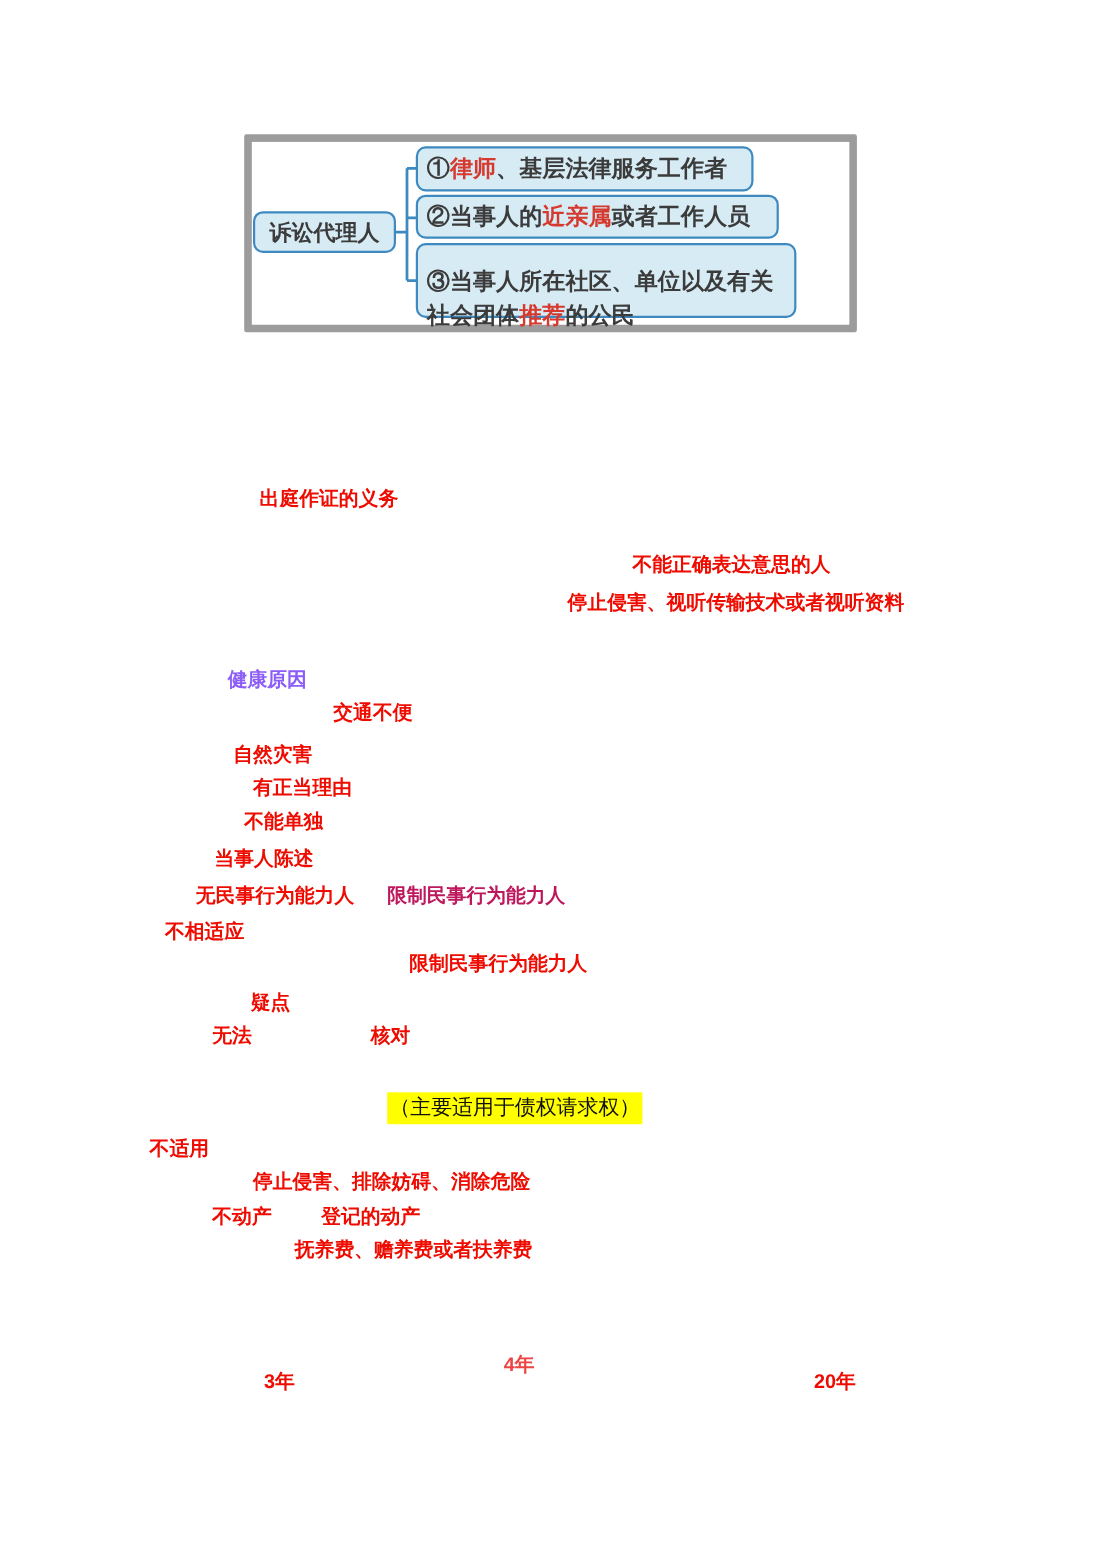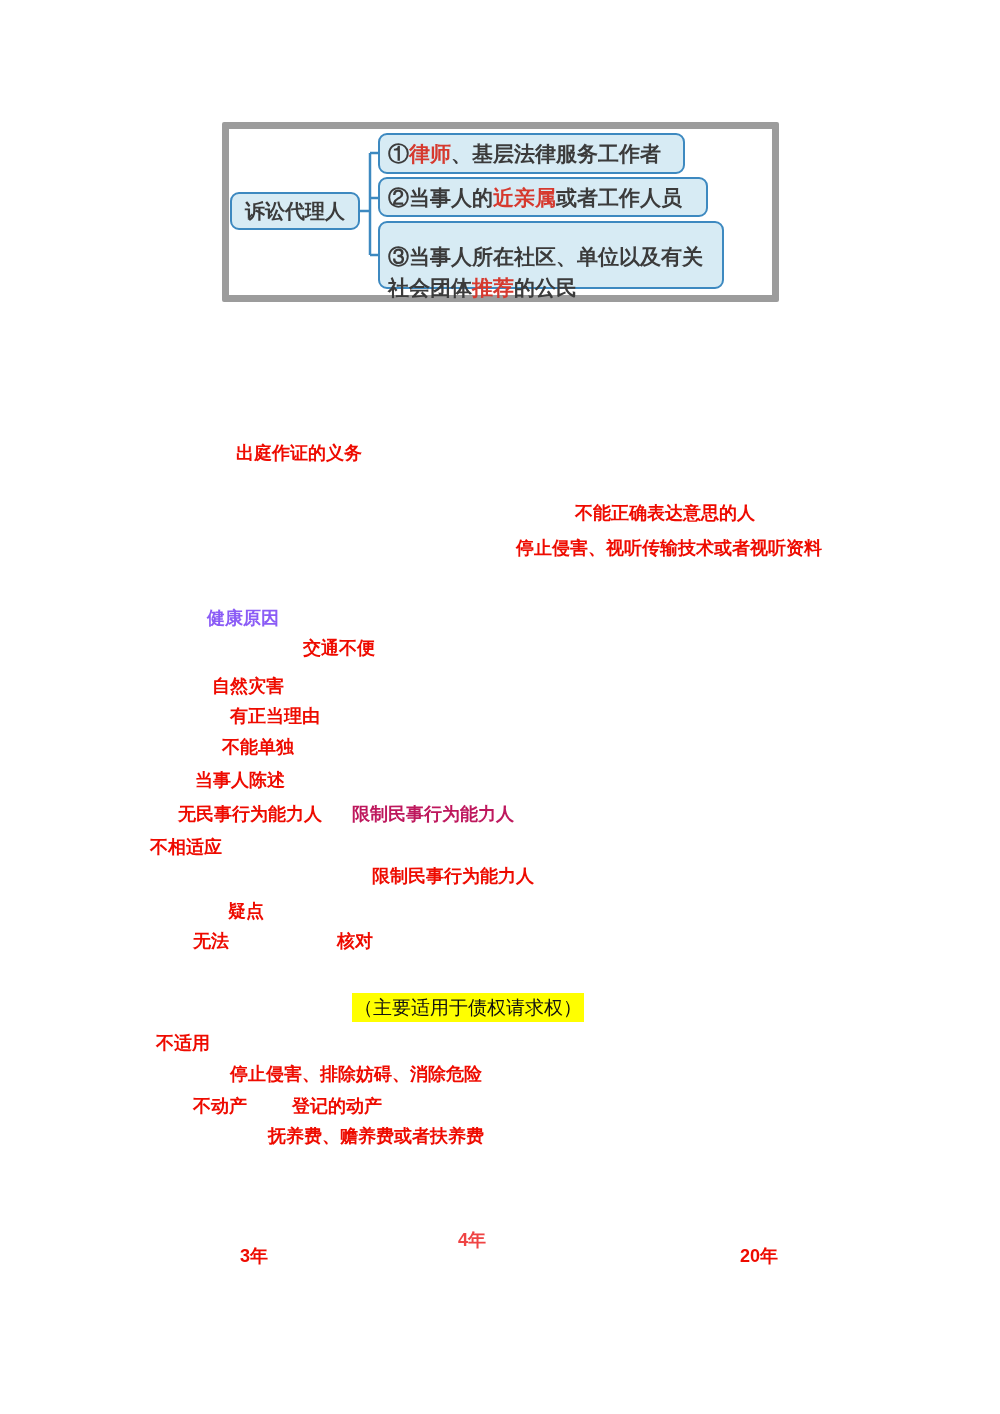--- a/index.html
+++ b/index.html
@@ -68,21 +68,21 @@
       <span class="note" style="left: 230px; top: 707px; font-size: 18px; color: rgb(238, 11, 0);">有正当理由</span>
       <span class="note" style="left: 222px; top: 738px; font-size: 18px; color: rgb(238, 11, 0);">不能单独</span>
       <span class="note" style="left: 195px; top: 771px; font-size: 18px; color: rgb(238, 11, 0);">当事人陈述</span>
       <span class="note" style="left: 178px; top: 805px; font-size: 18px; color: rgb(238, 11, 0);">无民事行为能力人</span>
       <span class="note" style="left: 352px; top: 805px; font-size: 18px; color: #be185d;">限制民事行为能力人</span>
       <span class="note" style="left: 150px; top: 838px; font-size: 18px; color: rgb(238, 11, 0);">不相适应</span>
       <span class="note" style="left: 372px; top: 867px; font-size: 18px; color: rgb(238, 11, 0);">限制民事行为能力人</span>
       <span class="note" style="left: 228px; top: 902px; font-size: 18px; color: rgb(238, 11, 0);">疑点</span>
       <span class="note" style="left: 193px; top: 932px; font-size: 18px; color: rgb(238, 11, 0);">无法</span>
       <span class="note" style="left: 337px; top: 932px; font-size: 18px; color: rgb(238, 11, 0);">核对</span>
-      <span class="note" style="left: 156px; top: 1035px; font-size: 18px; color: rgb(238, 11, 0); font-family: Liberation Mono, monospace;">不适用</span>
+      <span class="note" style="left: 136px; top: 1035px; font-size: 18px; color: rgb(238, 11, 0);">不适用</span>
       <span class="note" style="left: 230px; top: 1065px; font-size: 18px; color: rgb(238, 11, 0);">停止侵害、排除妨碍、消除危险</span>
       <span class="note" style="left: 193px; top: 1097px; font-size: 18px; color: rgb(238, 11, 0);">不动产</span>
       <span class="note" style="left: 292px; top: 1097px; font-size: 18px; color: rgb(238, 11, 0);">登记的动产</span>
       <span class="note" style="left: 268px; top: 1127px; font-size: 18px; color: rgb(238, 11, 0);">抚养费、赡养费或者扶养费</span>
       <span class="note" style="left: 240px; top: 1247px; font-size: 18px; color: rgb(238, 11, 0);">3年</span>
       <span class="note" style="left: 458px; top: 1231px; font-size: 18px; color: #ef4444; text-align: right;">4年</span>
       <span class="note" style="left: 740px; top: 1247px; font-size: 18px; color: rgb(238, 11, 0);">20年</span>
     </div>
 
   <div class="highlight">（主要适用于债权请求权）</div>

